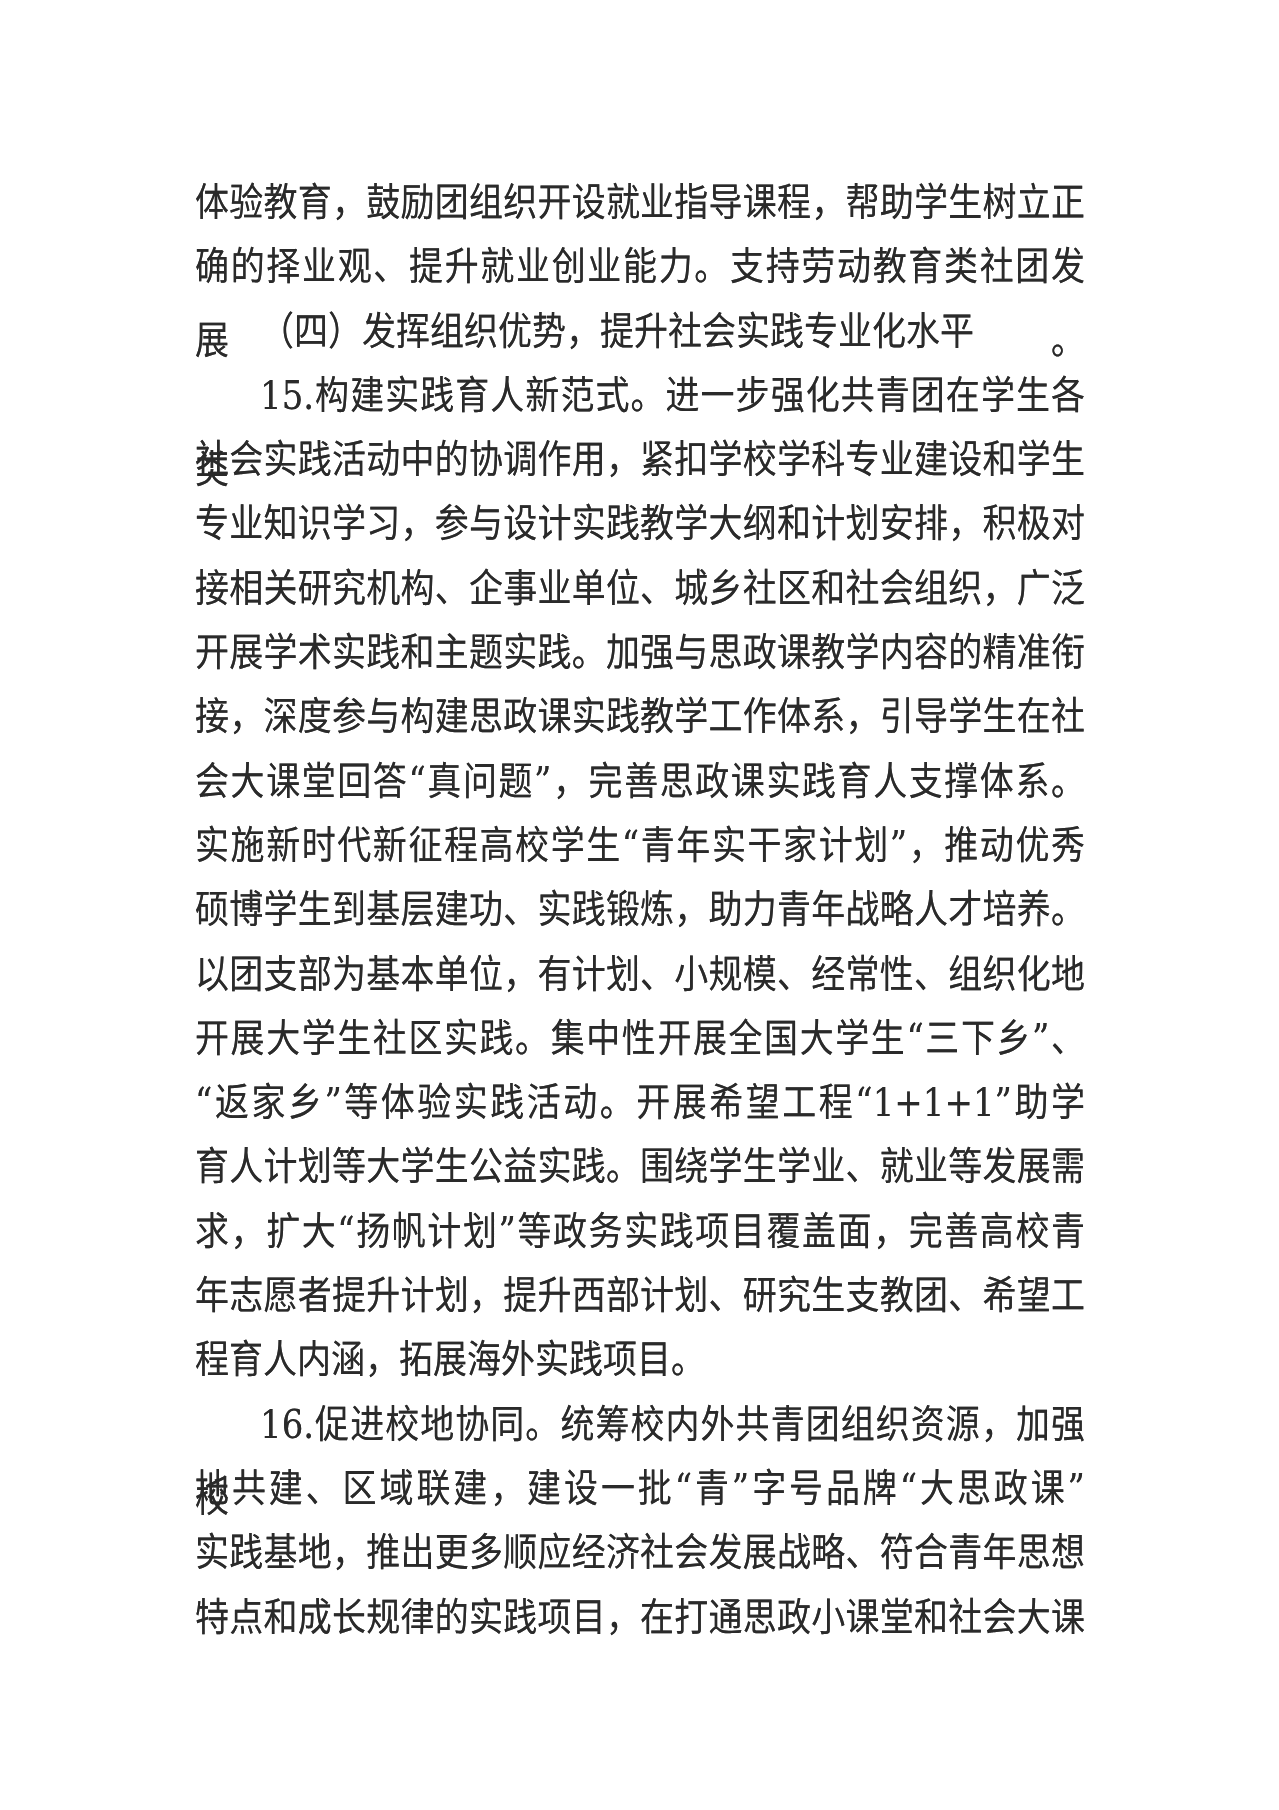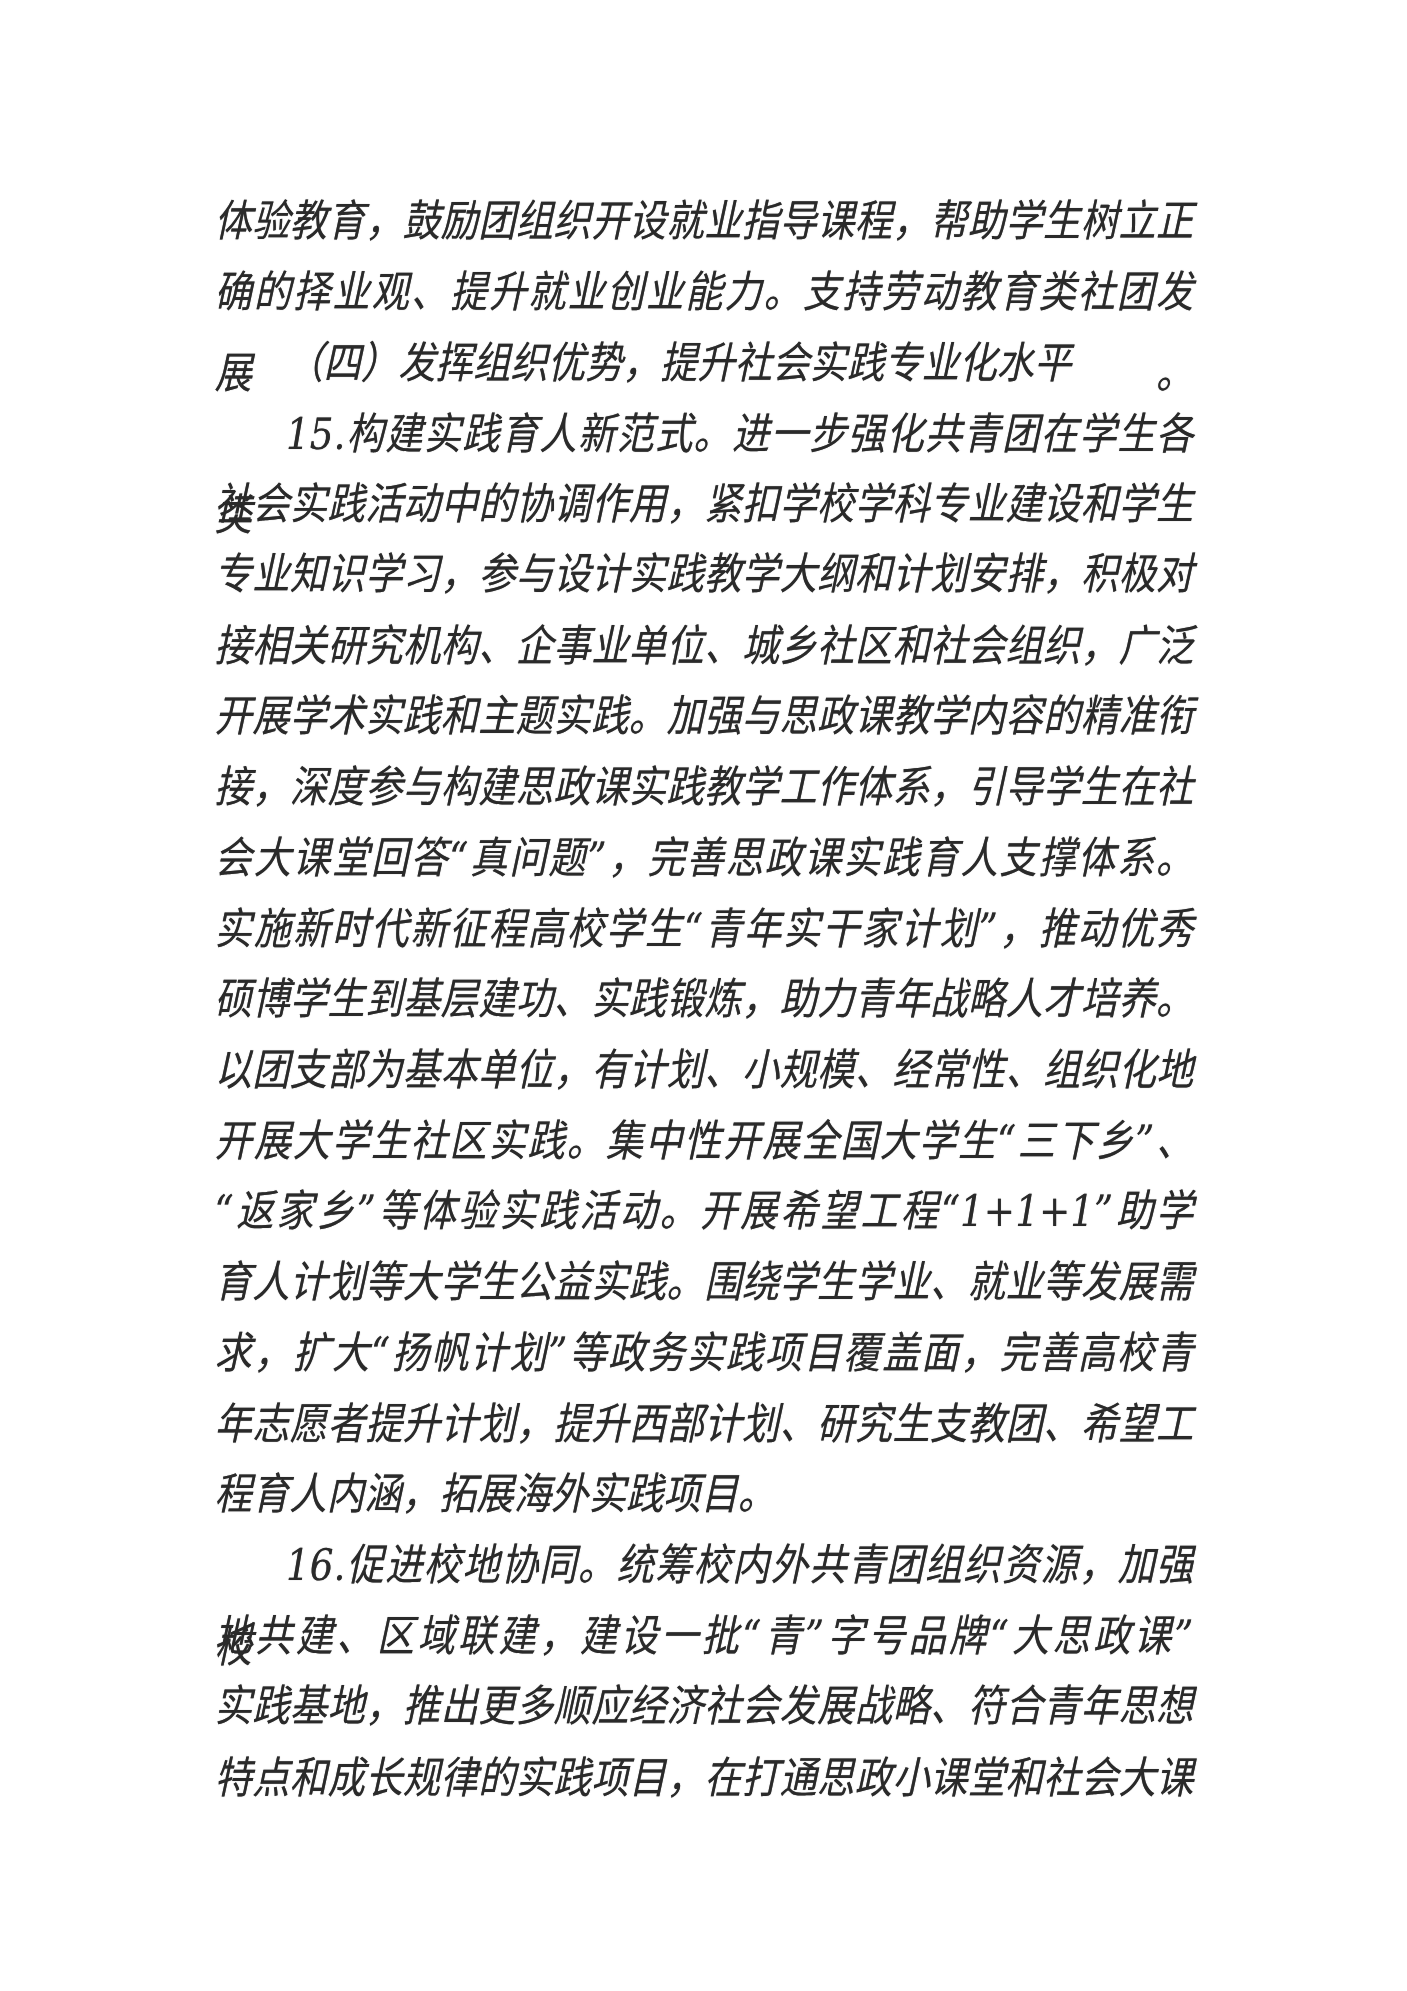--- a/index.html
+++ b/index.html
@@ -11,21 +11,20 @@
     height: 1810px;
     position: relative;
     background: #ffffff;
     overflow: hidden;
     font-family: "DejaVu Serif", "Liberation Serif", serif;
   }
   .page {
     position: absolute;
     inset: 0;
     background: #ffffff;
-    font-style: italic;
   }
   .text-block {
     position: absolute;
     left: 195px;
     top: 170px;
     width: 890px;
   }
   .line {
     height: 64.3px;
     line-height: 64.3px;

